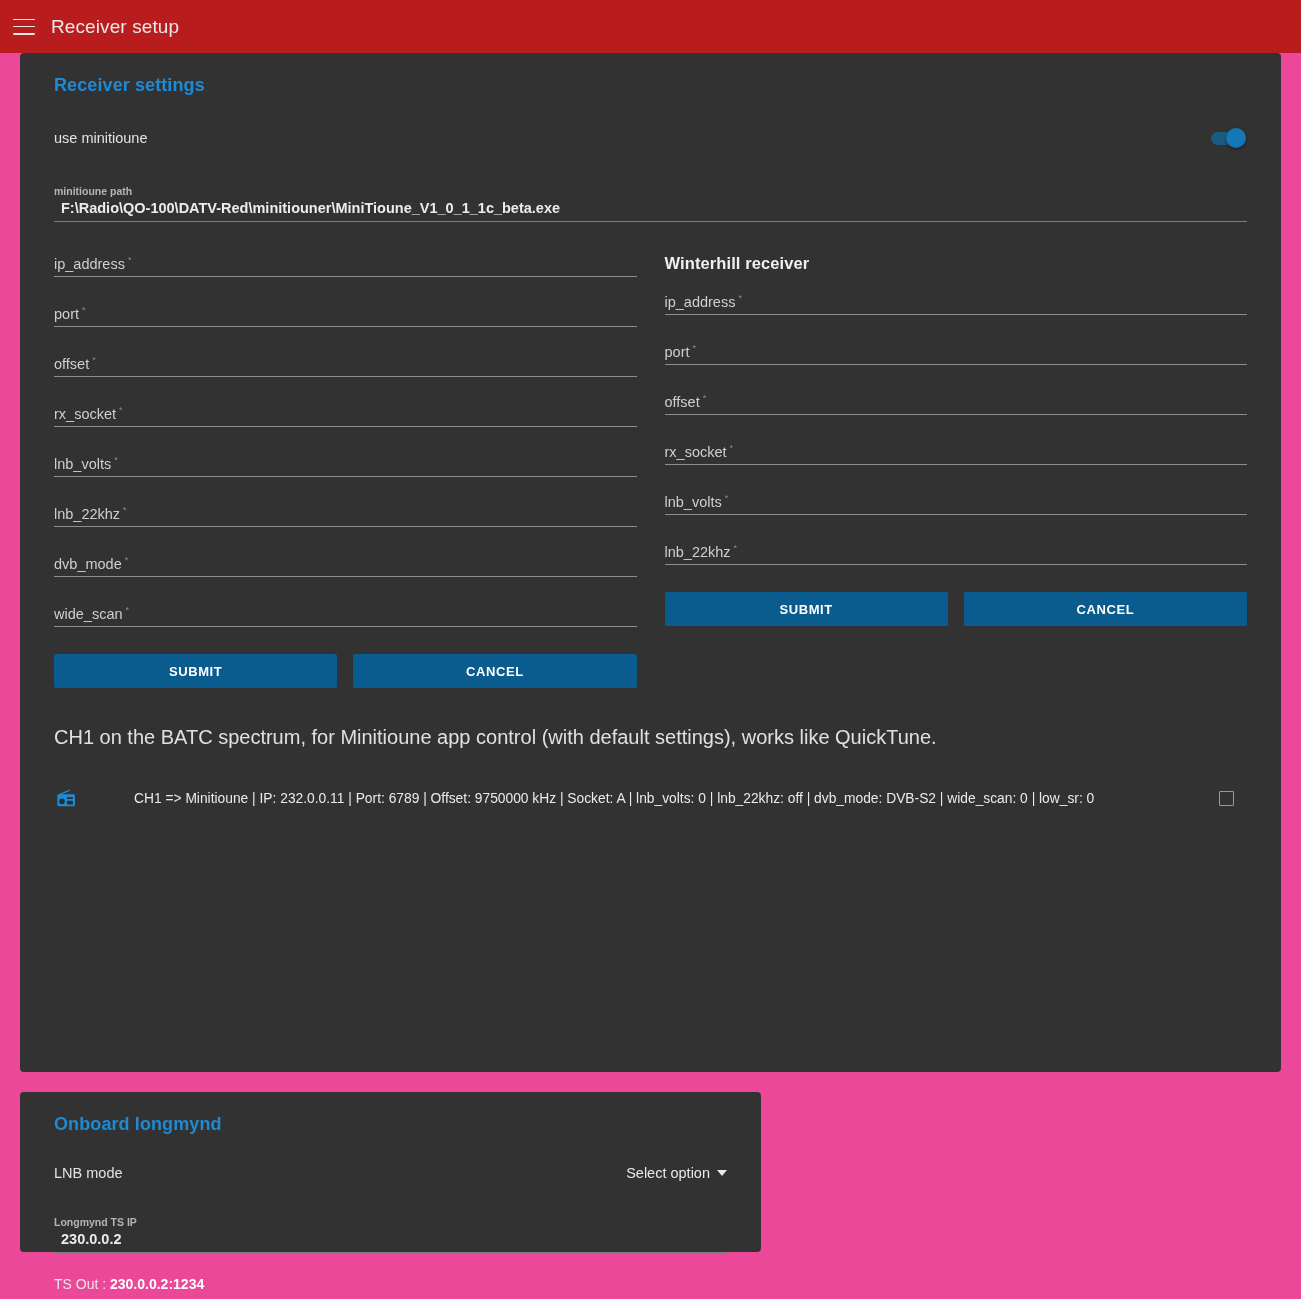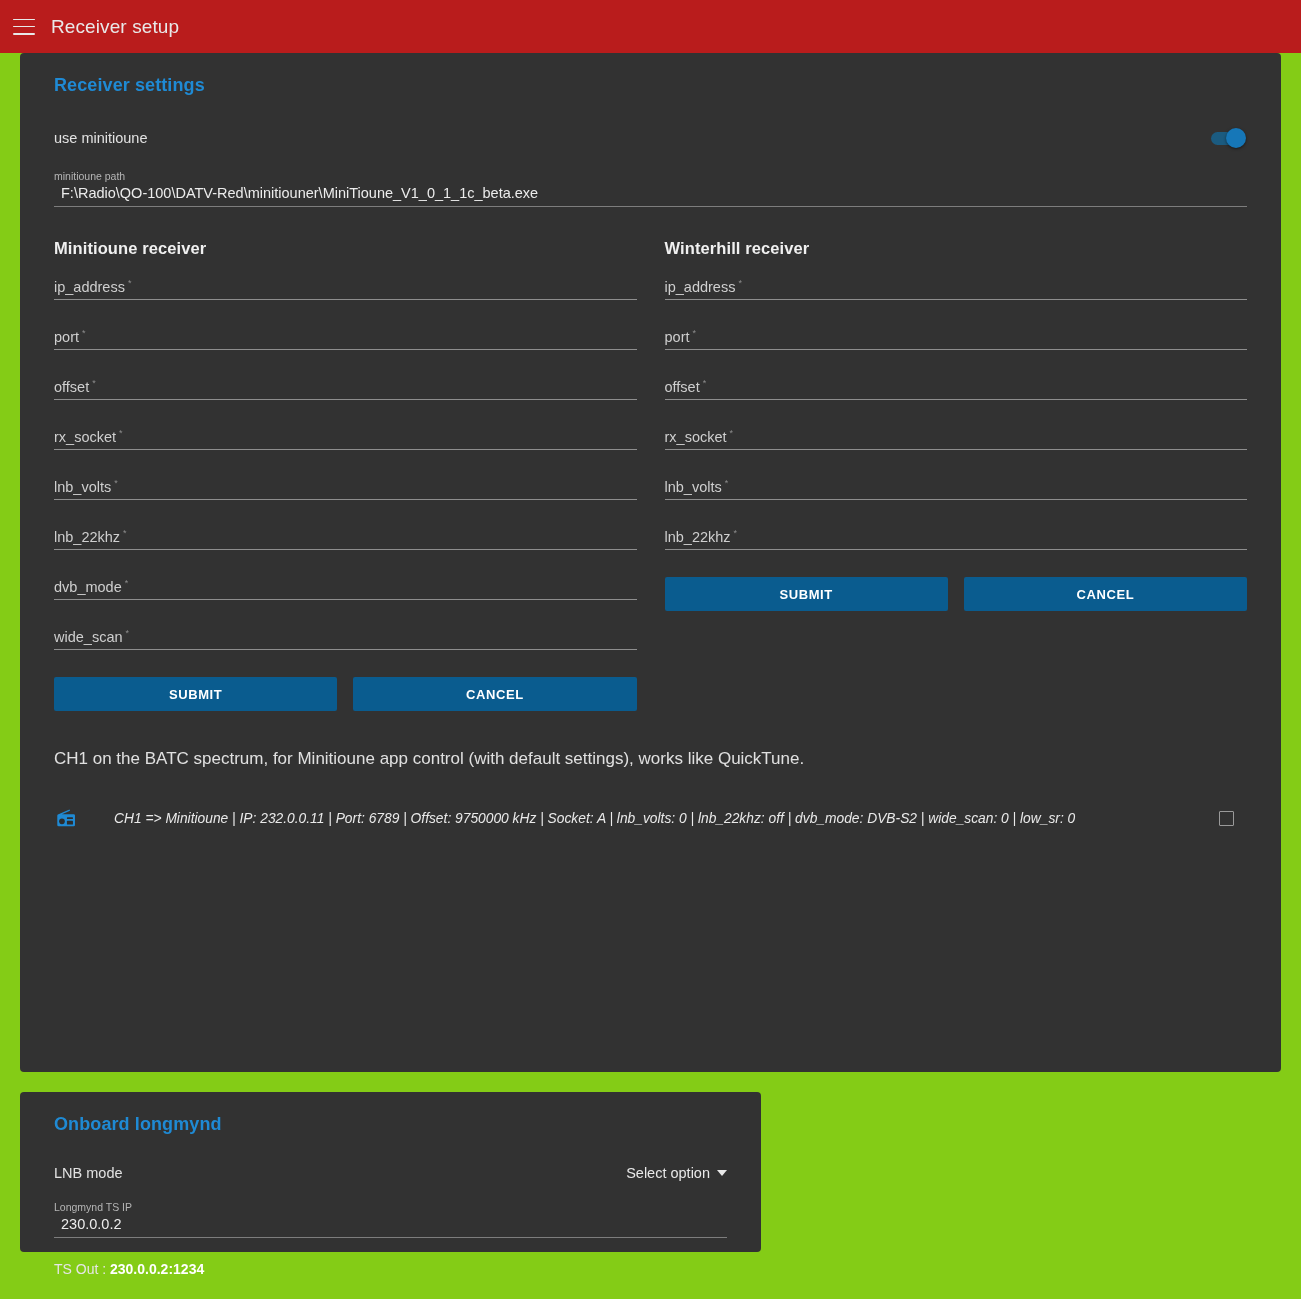--- a/index.html
+++ b/index.html
@@ -39,21 +39,21 @@
   }
   .appbar-title {
     color: #e9e9e9;
     font-size: 19px;
     font-weight: 400;
     letter-spacing: .1px;
   }
 
   
   .page {
-    background: #84cc16;
+    background: #ec4899;
     height: calc(1299px - 53px);
     padding: 0;
   }
 
   .card {
     background: #323232;
     border-radius: 4px;
     position: relative;
   }
 
@@ -104,21 +104,22 @@
     left: 15px;
     width: 20px; height: 20px;
     border-radius: 50%;
     background: #1677b8;
     box-shadow: 0 1px 3px rgba(0,0,0,.5);
   }
 
   
   .field {
     padding: 0 20px;
-    margin-top: 20px;
+    margin-top: 35px;
+    font-weight: bold;
   }
   .field .flabel {
     font-size: 10.5px;
     color: #b5b5b5;
     line-height: 13px;
     display: block;
     margin-bottom: 1px;
   }
   .field .fvalue {
     font-size: 14.5px;
@@ -193,38 +194,37 @@
     align-items: center;
     justify-content: center;
     cursor: pointer;
     font-family: "Liberation Sans", sans-serif;
   }
 
   .note {
     padding: 0 20px;
     margin-top: 38px;
     color: #e0e0e0;
-    font-size: 17px;
+    font-size: 20px;
   }
 
   
   .ch-row {
     display: flex;
     align-items: center;
     padding: 0 20px;
     margin-top: 36px;
     height: 26px;
   }
   .radio-icon { width: 24px; height: 22px; flex: 0 0 auto; }
   .ch-text {
     color: #eaeaea;
     font-size: 13.8px;
-    margin-left: 36px;
+    margin-left: 56px;
     flex: 1;
-    font-style: italic;
   }
   .cbox {
     width: 15px;
     height: 15px;
     border: 1.4px solid #9a9a9a;
     border-radius: 1px;
     margin-right: 13px;
     cursor: pointer;
     flex: 0 0 auto;
   }
@@ -295,21 +295,20 @@
 
     <div class="field">
       <span class="flabel">minitioune path</span>
       <span class="fvalue">F:\Radio\QO-100\DATV-Red\minitiouner\MiniTioune_V1_0_1_1c_beta.exe</span>
       <div class="fline"></div>
     </div>
 
     <div class="columns">
 
       <div class="col">
-        <div class="col-head">Minitioune receiver</div>
 
         <div class="inp">
           <span class="plabel">ip_address</span><span class="req">*</span>
           <div class="uline"></div>
         </div>
         <div class="inp">
           <span class="plabel">port</span><span class="req">*</span>
           <div class="uline"></div>
         </div>
         <div class="inp">

